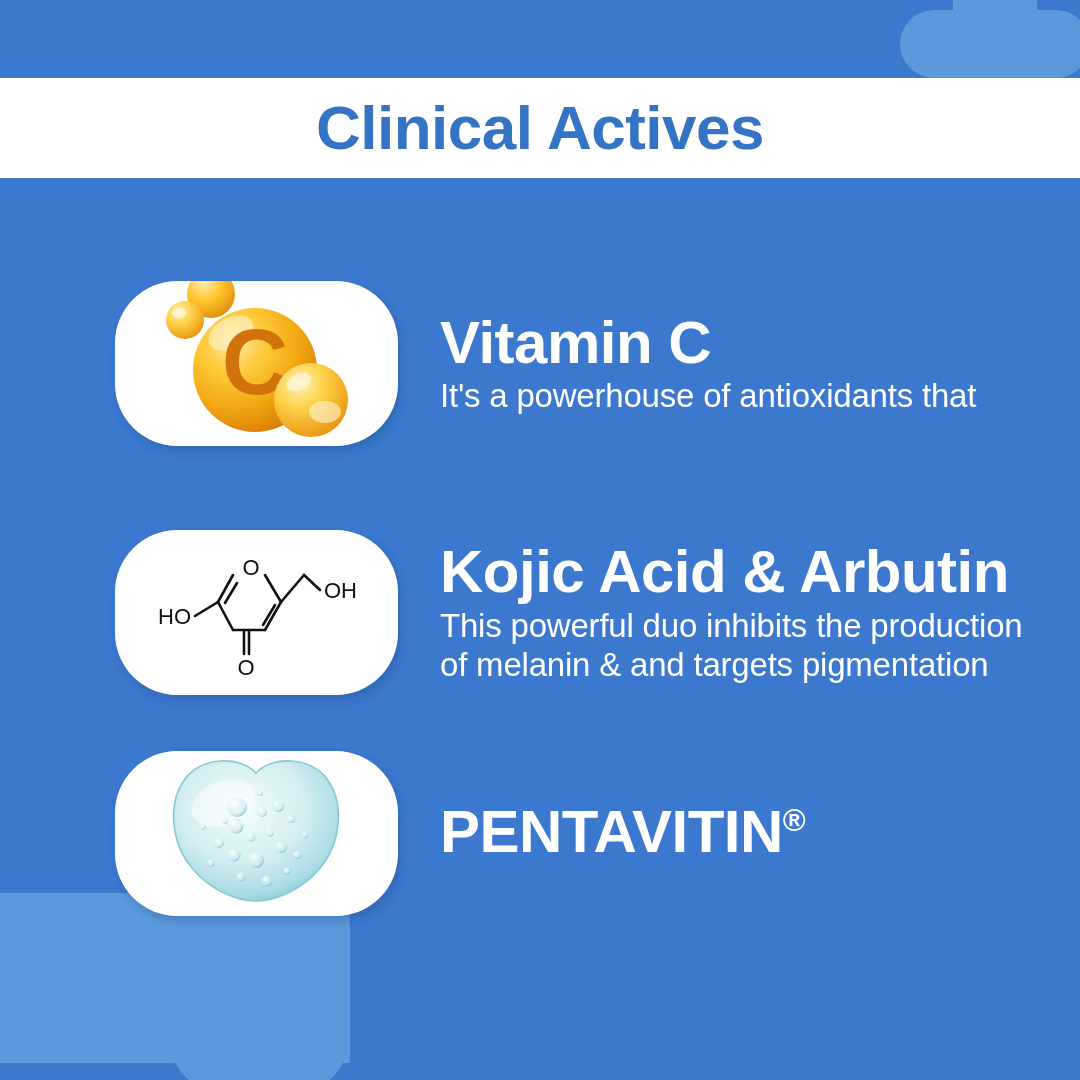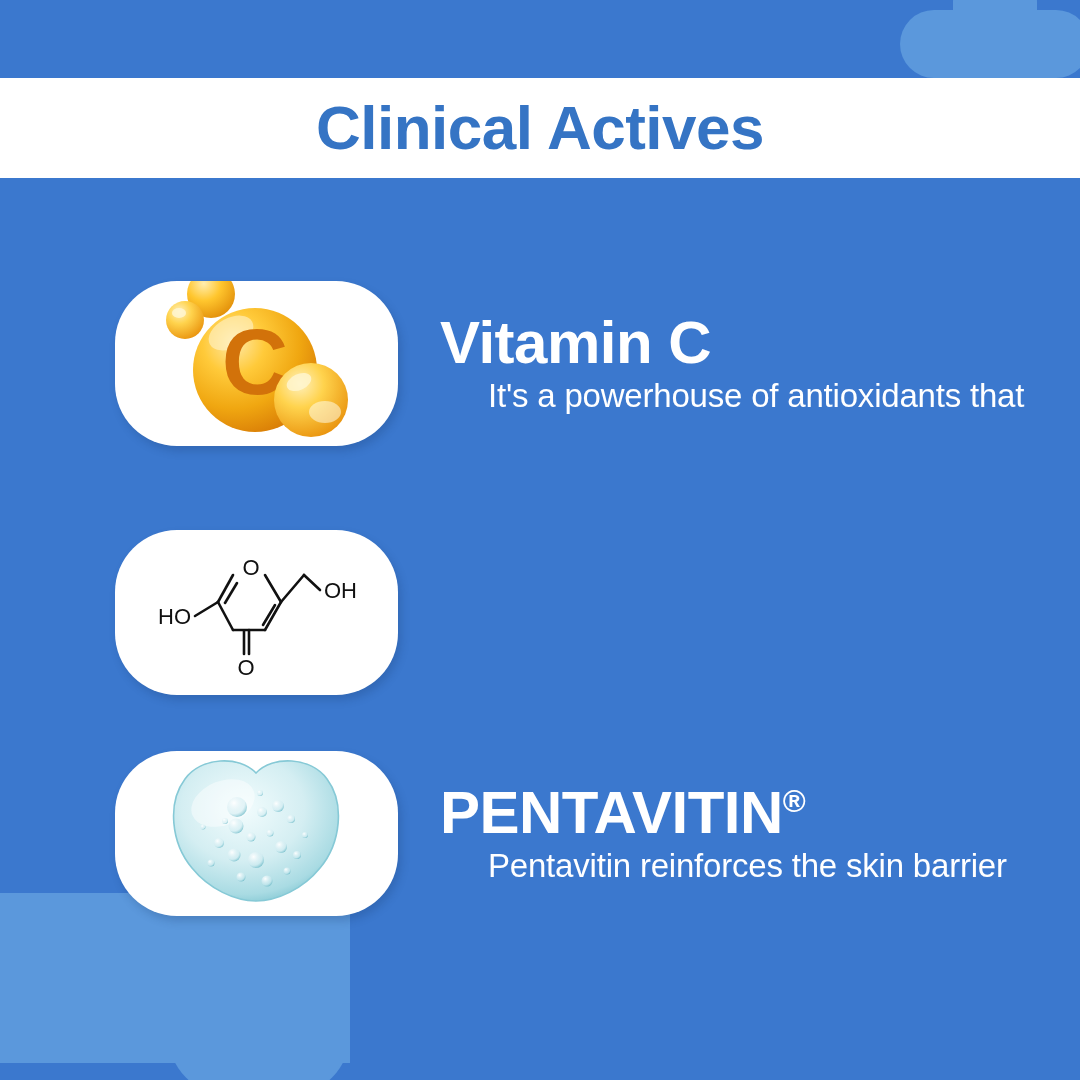--- a/index.html
+++ b/index.html
@@ -134,21 +134,21 @@
     vertical-align: super;
     line-height: 1;
   }
   .copy p {
     margin: 0;
     font-size: 33px;
     font-weight: 400;
     line-height: 1.18;
     letter-spacing: -0.2px;
   }
-  .copy p .ln { display: block; white-space: nowrap; margin-left: 48px; }
+  .copy p .ln { display: block; white-space: nowrap; }
 </style>
 </head>
 <body>
 
 <div id="canvas">
 
   <div class="deco" id="deco-tr-vert"></div>
   <div class="deco" id="deco-tr-horz"></div>
   <div class="deco" id="deco-bl-vert"></div>
   <div class="deco" id="deco-bl-horz"></div>
@@ -229,20 +229,27 @@
           </g>
           <g font-family="'Liberation Sans', sans-serif" font-size="22" fill="#111111">
 
             <rect x="125" y="27" width="22" height="22" fill="#ffffff"></rect>
             <text x="136" y="45" text-anchor="middle">O</text>
             <text x="76" y="94" text-anchor="end">HO</text>
             <text x="209" y="68" text-anchor="start">OH</text>
             <text x="131" y="145" text-anchor="middle">O</text>
           </g>
         </svg>
+      </div>
+      <div class="copy">
+        <h2><span>Kojic Acid &amp; Arbutin</span></h2>
+        <p>
+          <span class="ln">This powerful duo inhibits the production</span>
+          <span class="ln">of melanin &amp; and targets pigmentation</span>
+        </p>
       </div>
     </div>
 
     <div class="row" id="row-2">
       <div class="thumb">
         <svg width="283" height="165" viewBox="0 0 283 165">
           <defs>
             <radialGradient id="gGel" cx="42%" cy="34%" r="72%">
               <stop offset="0%" stop-color="#f2fcfd"></stop>
               <stop offset="52%" stop-color="#d4eef2"></stop>
@@ -286,19 +293,18 @@
             <circle cx="110" cy="70" r="3" fill="url(#gBub)"></circle>
             <circle cx="190" cy="84" r="3" fill="url(#gBub)"></circle>
             <circle cx="88" cy="76" r="2.5" fill="url(#gBub)"></circle>
             <circle cx="145" cy="42" r="3" fill="url(#gBub)"></circle>
           </g>
         </svg>
       </div>
       <div class="copy">
         <h2><span>PENTAVITIN</span><span class="reg">®</span></h2>
         <p>
-          <span class="ln">Pentavitin reinforces the skin barrier</span>
         </p>
       </div>
     </div>
 
   </div>
 </div>
 
 </body></html>

